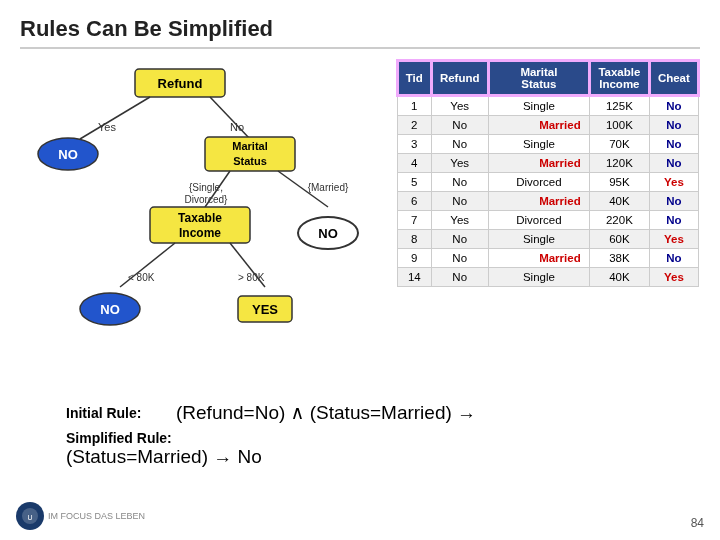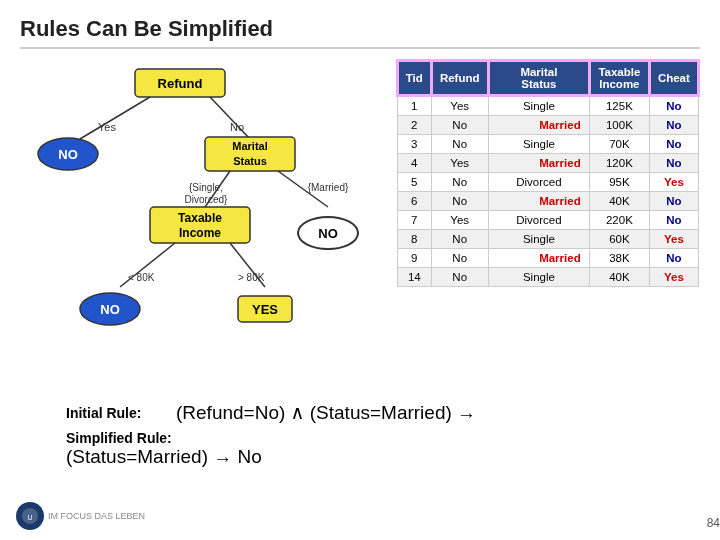--- a/index.html
+++ b/index.html
@@ -122,21 +122,21 @@
 
     .simplified-row {
       display: flex;
       align-items: flex-start;
       flex-direction: column;
     }
 
     .page-num {
       position: absolute;
       bottom: 10px;
-      right: 0;
+      right: 16px;
       font-size: 12px;
       color: #555;
     }
 
     .logo-area {
       position: absolute;
       bottom: 10px;
       left: 16px;
       font-size: 9px;
       color: #888;

